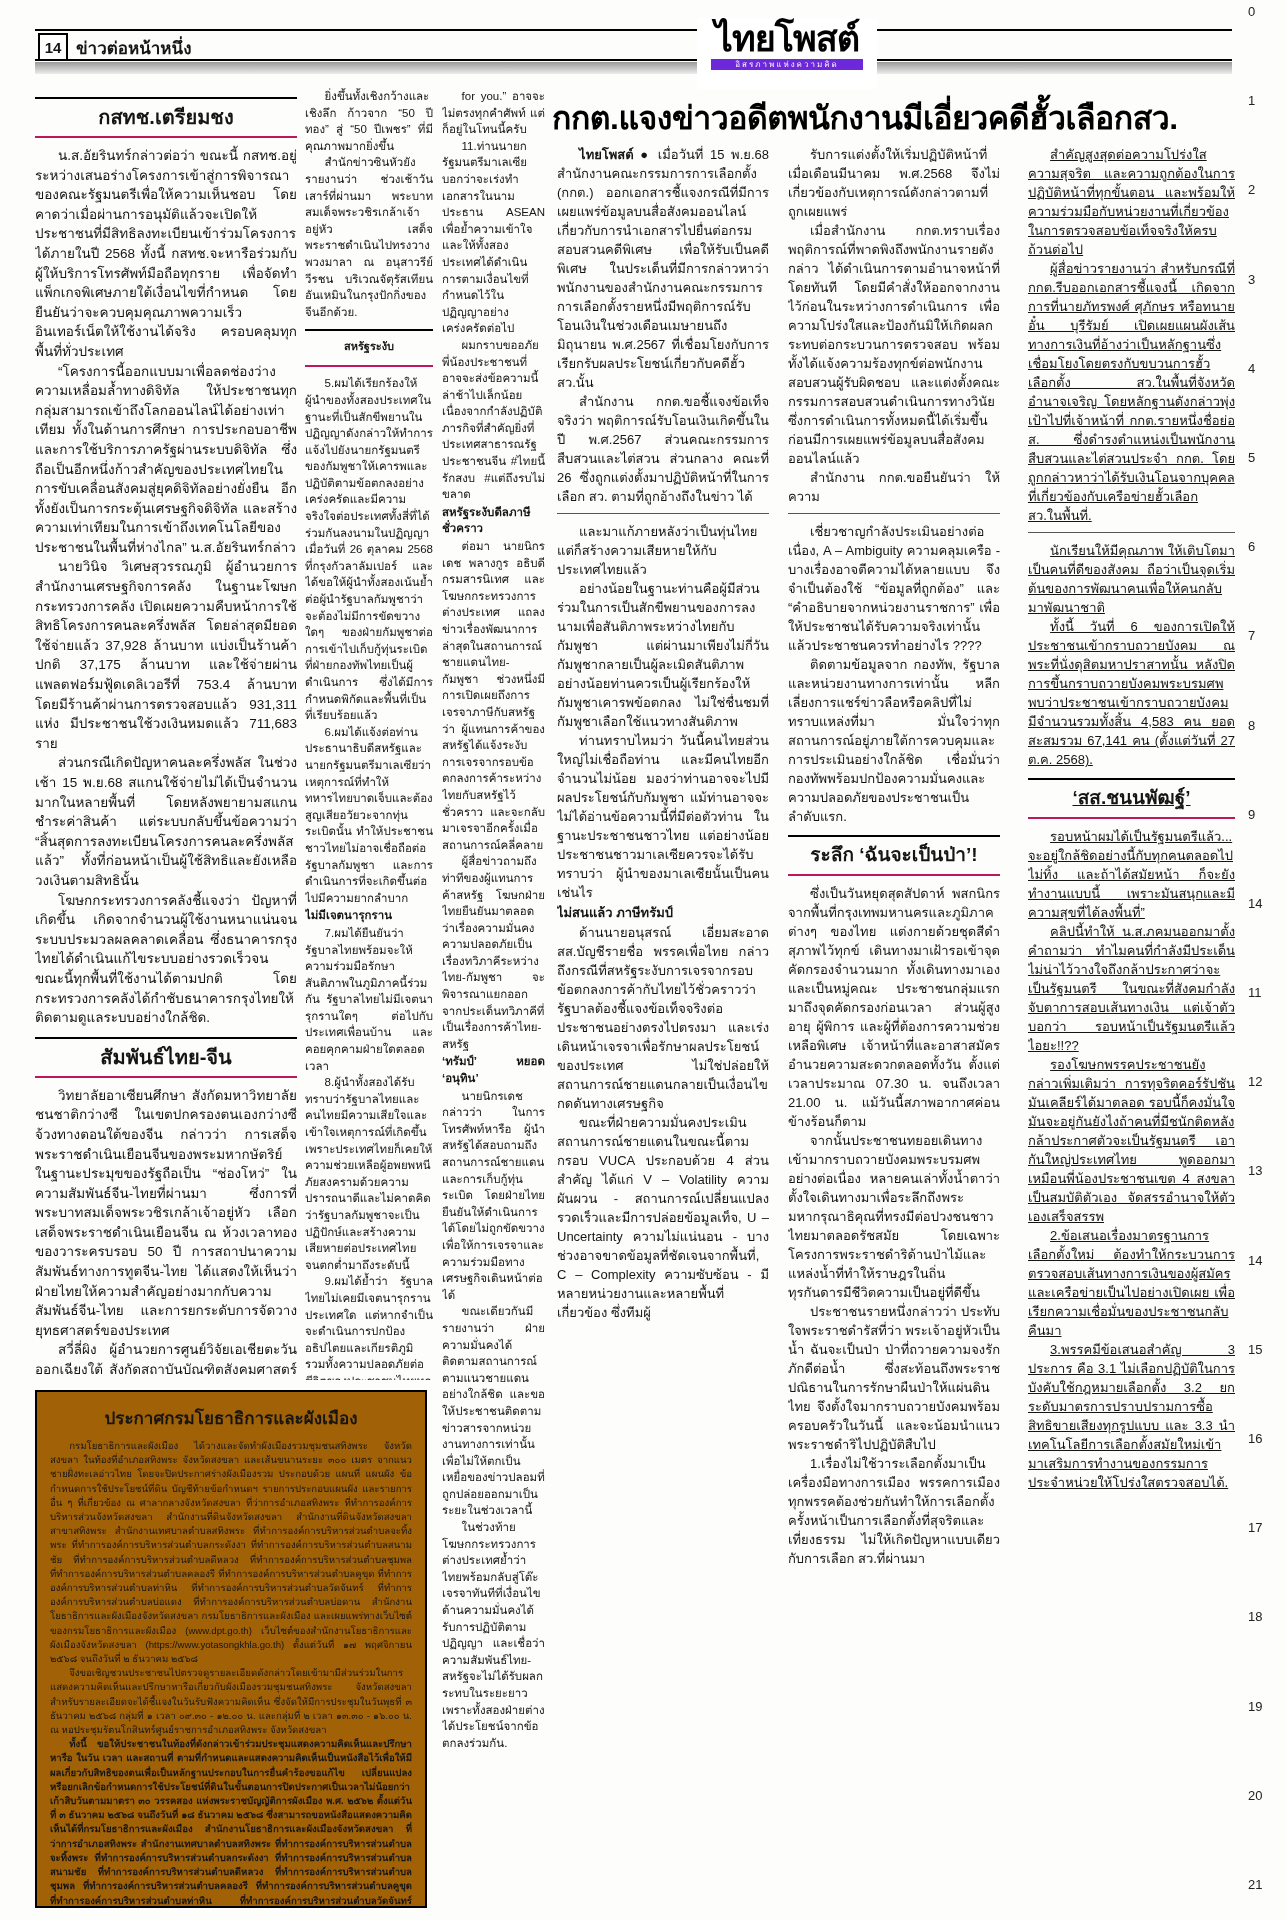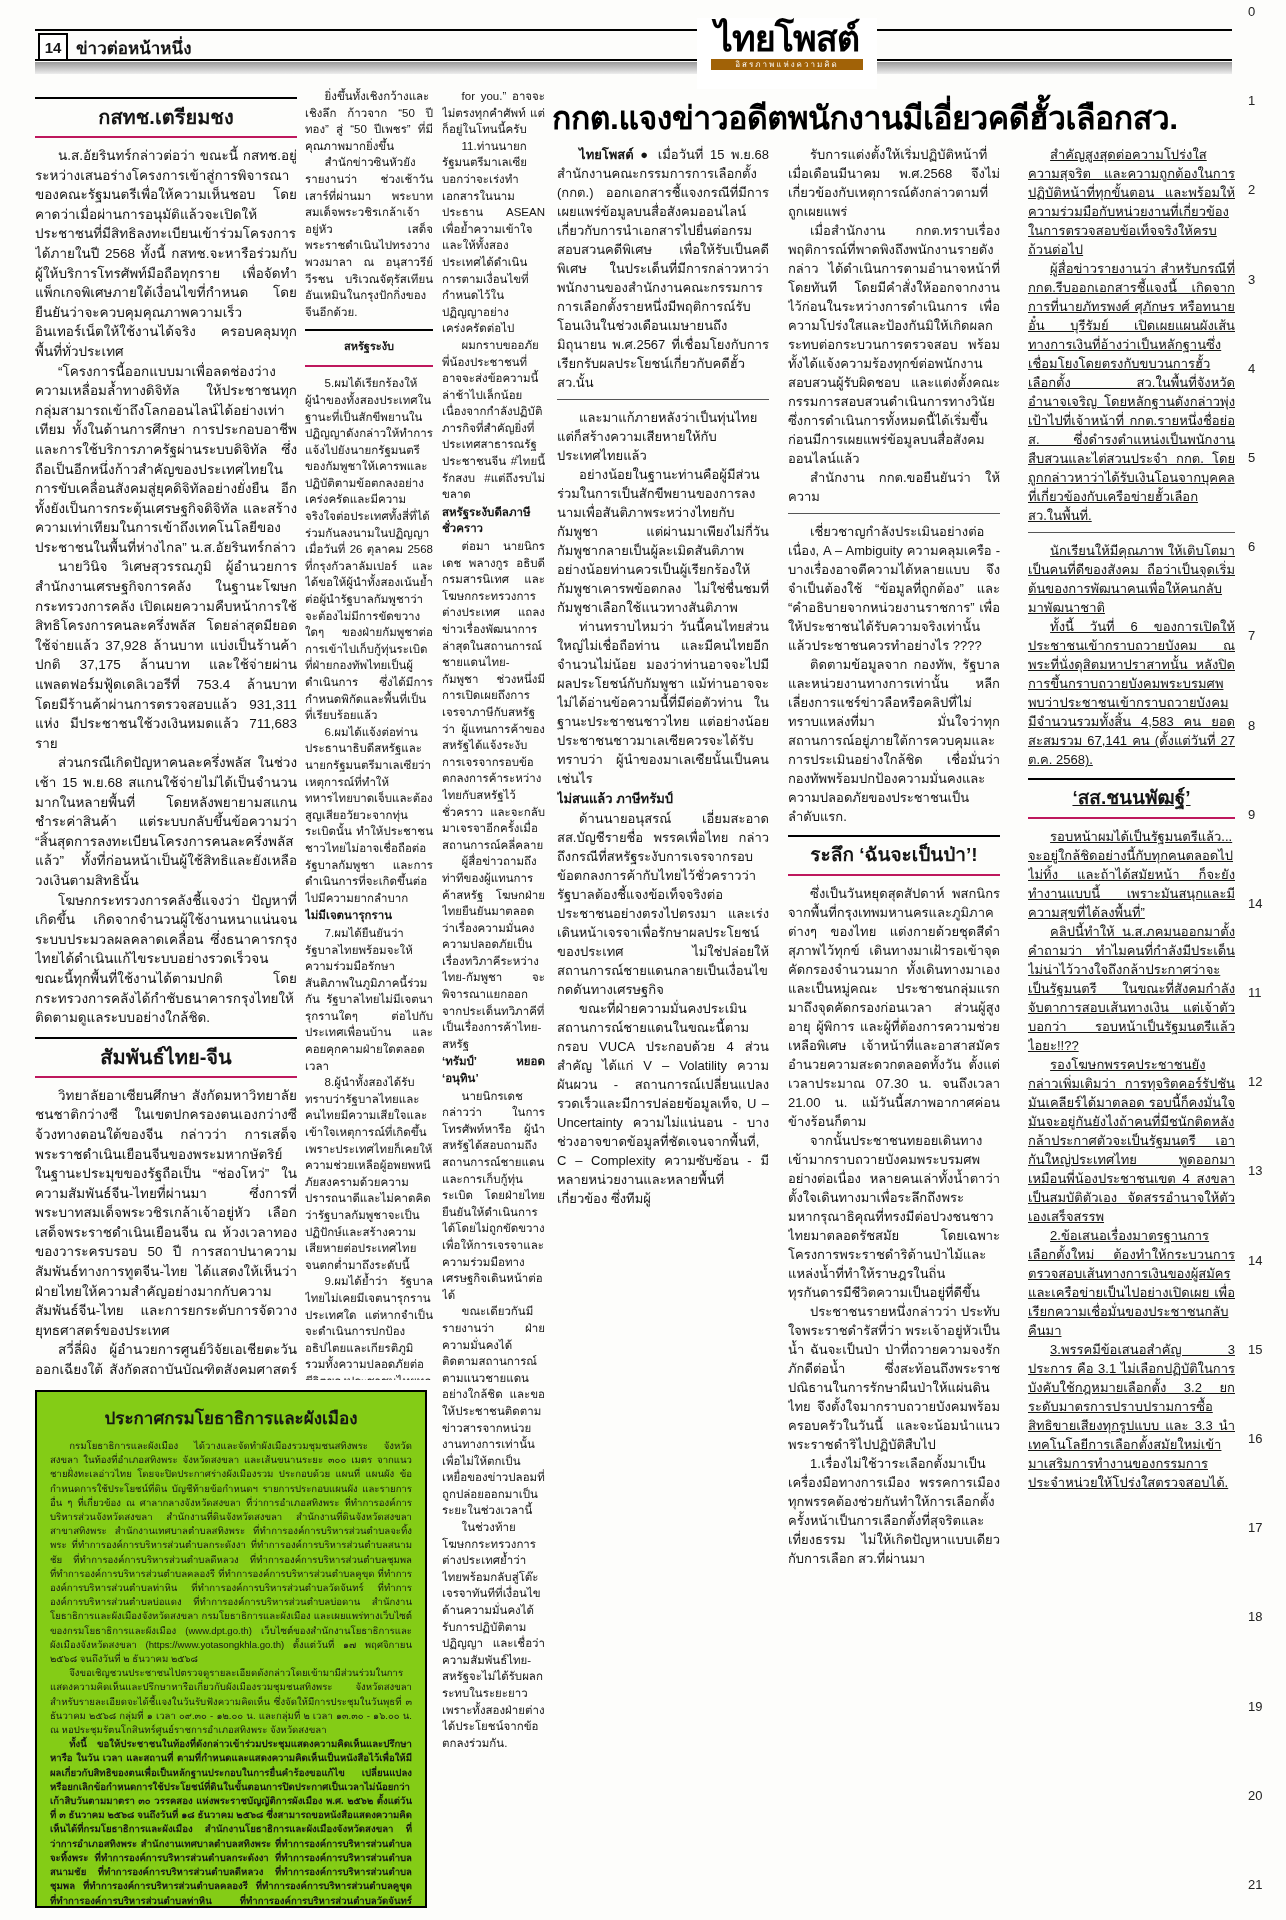--- a/index.html
+++ b/index.html
@@ -16,21 +16,21 @@
   }
   .section-label{position:absolute;left:76px;top:34px;font-weight:bold;font-size:17px;}
   .hdr-rule-mid{position:absolute;left:35px;top:59px;width:1197px;height:2px;background:#000;}
   .hdr-band{position:absolute;left:35px;top:62px;width:1197px;height:12px;
     background:linear-gradient(#9a9a9a,#ededed);}
   .masthead{
     position:absolute;left:787px;top:18px;transform:translateX(-50%);
     background:#fff;padding:2px 14px 3px;text-align:center;z-index:3;
   }
   .masthead-title{font-size:36px;line-height:38px;font-weight:700;letter-spacing:-1px;color:#000;}
-  .masthead-bar{margin:1px auto 16px;background:#a16207;color:#fff;font-size:8px;line-height:11px;
+  .masthead-bar{margin:1px auto 16px;background:#6d28d9;color:#fff;font-size:8px;line-height:11px;
     width:152px;letter-spacing:2px;}
   
   .foldnums{position:absolute;left:1248px;top:4px;height:1888px;display:flex;flex-direction:column;
     justify-content:space-between;align-items:flex-start;}
   .foldnums span{font-size:13px;color:#222;}
   
   .col{position:absolute;text-align:justify;overflow:hidden;}
   .para{margin:0;text-indent:1.7em;}
   .para b{font-weight:bold;}
   .sub{margin:1px 0;font-weight:bold;text-indent:0;}
@@ -46,21 +46,21 @@
   .col-f{left:1028px;top:145px;width:207px;height:1765px;font-size:13px;line-height:19px;text-decoration:underline;}
   .col-d .nh-t,.col-e .nh-t,.col-f .nh-t{font-size:19px;}
   
   .main-headline{
     position:absolute;left:552px;top:92px;width:683px;height:50px;
     font-size:32px;font-weight:800;letter-spacing:-0.5px;white-space:nowrap;color:#000;
   }
   
   .notice-box{
     position:absolute;left:35px;top:1390px;width:392px;height:518px;border:2px solid #000;
-    padding:10px 13px;box-sizing:border-box;background:#84cc16;overflow:hidden;
+    padding:10px 13px;box-sizing:border-box;background:#a16207;overflow:hidden;
   }
   .notice-title{text-align:center;font-weight:800;font-size:17px;margin:2px 0 8px;}
   .notice-box p{font-size:9.6px;line-height:14.2px;margin:0;text-indent:2em;text-align:justify;}
 </style>
 </head>
 <body>
 
 <div class="hdr-rule-top"></div>
 <div class="pagenum-box">
   <span>14</span>
@@ -136,20 +136,21 @@
     <p class="sub">สหรัฐระงับดีลภาษีชั่วคราว</p>
     <p class="para">ต่อมา นายนิกรเดช พลางกูร อธิบดีกรมสารนิเทศ และโฆษกกระทรวงการต่างประเทศ แถลงข่าวเรื่องพัฒนาการล่าสุดในสถานการณ์ชายแดนไทย-กัมพูชา ช่วงหนึ่งมีการเปิดเผยถึงการเจรจาภาษีกับสหรัฐว่า ผู้แทนการค้าของสหรัฐได้แจ้งระงับการเจรจากรอบข้อตกลงการค้าระหว่างไทยกับสหรัฐไว้ชั่วคราว และจะกลับมาเจรจาอีกครั้งเมื่อสถานการณ์คลี่คลาย</p>
     <p class="para">ผู้สื่อข่าวถามถึงท่าทีของผู้แทนการค้าสหรัฐ โฆษกฝ่ายไทยยืนยันมาตลอดว่าเรื่องความมั่นคง ความปลอดภัยเป็นเรื่องทวิภาคีระหว่างไทย-กัมพูชา จะพิจารณาแยกออกจากประเด็นทวิภาคีที่เป็นเรื่องการค้าไทย-สหรัฐ</p>
     <p class="sub">‘ทรัมป์’ หยอด ‘อนุทิน’</p>
     <p class="para">นายนิกรเดชกล่าวว่า ในการโทรศัพท์หารือ ผู้นำสหรัฐได้สอบถามถึงสถานการณ์ชายแดนและการเก็บกู้ทุ่นระเบิด โดยฝ่ายไทยยืนยันให้ดำเนินการได้โดยไม่ถูกขัดขวาง เพื่อให้การเจรจาและความร่วมมือทางเศรษฐกิจเดินหน้าต่อได้</p>
     <p class="para">ขณะเดียวกันมีรายงานว่า ฝ่ายความมั่นคงได้ติดตามสถานการณ์ตามแนวชายแดนอย่างใกล้ชิด และขอให้ประชาชนติดตามข่าวสารจากหน่วยงานทางการเท่านั้น เพื่อไม่ให้ตกเป็นเหยื่อของข่าวปลอมที่ถูกปล่อยออกมาเป็นระยะในช่วงเวลานี้</p>
     <p class="para">ในช่วงท้าย โฆษกกระทรวงการต่างประเทศย้ำว่า ไทยพร้อมกลับสู่โต๊ะเจรจาทันทีที่เงื่อนไขด้านความมั่นคงได้รับการปฏิบัติตามปฏิญญา และเชื่อว่าความสัมพันธ์ไทย-สหรัฐจะไม่ได้รับผลกระทบในระยะยาว เพราะทั้งสองฝ่ายต่างได้ประโยชน์จากข้อตกลงร่วมกัน.</p>
   </div>
 <div class="col col-d">
     <p class="para"><b>ไทยโพสต์ ● </b>เมื่อวันที่ 15 พ.ย.68 สำนักงานคณะกรรมการการเลือกตั้ง (กกต.) ออกเอกสารชี้แจงกรณีที่มีการเผยแพร่ข้อมูลบนสื่อสังคมออนไลน์เกี่ยวกับการนำเอกสารไปยื่นต่อกรมสอบสวนคดีพิเศษ เพื่อให้รับเป็นคดีพิเศษ ในประเด็นที่มีการกล่าวหาว่าพนักงานของสำนักงานคณะกรรมการการเลือกตั้งรายหนึ่งมีพฤติการณ์รับโอนเงินในช่วงเดือนเมษายนถึงมิถุนายน พ.ศ.2567 ที่เชื่อมโยงกับการเรียกรับผลประโยชน์เกี่ยวกับคดีฮั้ว สว.นั้น</p>
+    <p class="para">สำนักงาน กกต.ขอชี้แจงข้อเท็จจริงว่า พฤติการณ์รับโอนเงินเกิดขึ้นในปี พ.ศ.2567 ส่วนคณะกรรมการสืบสวนและไต่สวน ส่วนกลาง คณะที่ 26 ซึ่งถูกแต่งตั้งมาปฏิบัติหน้าที่ในการเลือก สว. ตามที่ถูกอ้างถึงในข่าว ได้</p>
     <div class="rule"></div>
     <p class="para">และมาแก้ภายหลังว่าเป็นทุ่นไทย แต่ก็สร้างความเสียหายให้กับประเทศไทยแล้ว</p>
     <p class="para">อย่างน้อยในฐานะท่านคือผู้มีส่วนร่วมในการเป็นสักขีพยานของการลงนามเพื่อสันติภาพระหว่างไทยกับกัมพูชา แต่ผ่านมาเพียงไม่กี่วัน กัมพูชากลายเป็นผู้ละเมิดสันติภาพ อย่างน้อยท่านควรเป็นผู้เรียกร้องให้กัมพูชาเคารพข้อตกลง ไม่ใช่ชื่นชมที่กัมพูชาเลือกใช้แนวทางสันติภาพ</p>
     <p class="para">ท่านทราบไหมว่า วันนี้คนไทยส่วนใหญ่ไม่เชื่อถือท่าน และมีคนไทยอีกจำนวนไม่น้อย มองว่าท่านอาจจะไปมีผลประโยชน์กับกัมพูชา แม้ท่านอาจจะไม่ได้อ่านข้อความนี้ที่มีต่อตัวท่าน ในฐานะประชาชนชาวไทย แต่อย่างน้อยประชาชนชาวมาเลเซียควรจะได้รับทราบว่า ผู้นำของมาเลเซียนั้นเป็นคนเช่นไร</p>
     <p class="sub">ไม่สนแล้ว ภาษีทรัมป์</p>
     <p class="para">ด้านนายอนุสรณ์ เอี่ยมสะอาด สส.บัญชีรายชื่อ พรรคเพื่อไทย กล่าวถึงกรณีที่สหรัฐระงับการเจรจากรอบข้อตกลงการค้ากับไทยไว้ชั่วคราวว่า รัฐบาลต้องชี้แจงข้อเท็จจริงต่อประชาชนอย่างตรงไปตรงมา และเร่งเดินหน้าเจรจาเพื่อรักษาผลประโยชน์ของประเทศ ไม่ใช่ปล่อยให้สถานการณ์ชายแดนกลายเป็นเงื่อนไขกดดันทางเศรษฐกิจ</p>
     <p class="para">ขณะที่ฝ่ายความมั่นคงประเมินสถานการณ์ชายแดนในขณะนี้ตามกรอบ VUCA ประกอบด้วย 4 ส่วนสำคัญ ได้แก่ V – Volatility ความผันผวน - สถานการณ์เปลี่ยนแปลงรวดเร็วและมีการปล่อยข้อมูลเท็จ, U – Uncertainty ความไม่แน่นอน - บางช่วงอาจขาดข้อมูลที่ชัดเจนจากพื้นที่, C – Complexity ความซับซ้อน - มีหลายหน่วยงานและหลายพื้นที่เกี่ยวข้อง ซึ่งทีมผู้</p>
   </div>
 <div class="col col-e">
     <p class="para">รับการแต่งตั้งให้เริ่มปฏิบัติหน้าที่เมื่อเดือนมีนาคม พ.ศ.2568 จึงไม่เกี่ยวข้องกับเหตุการณ์ดังกล่าวตามที่ถูกเผยแพร่</p>

